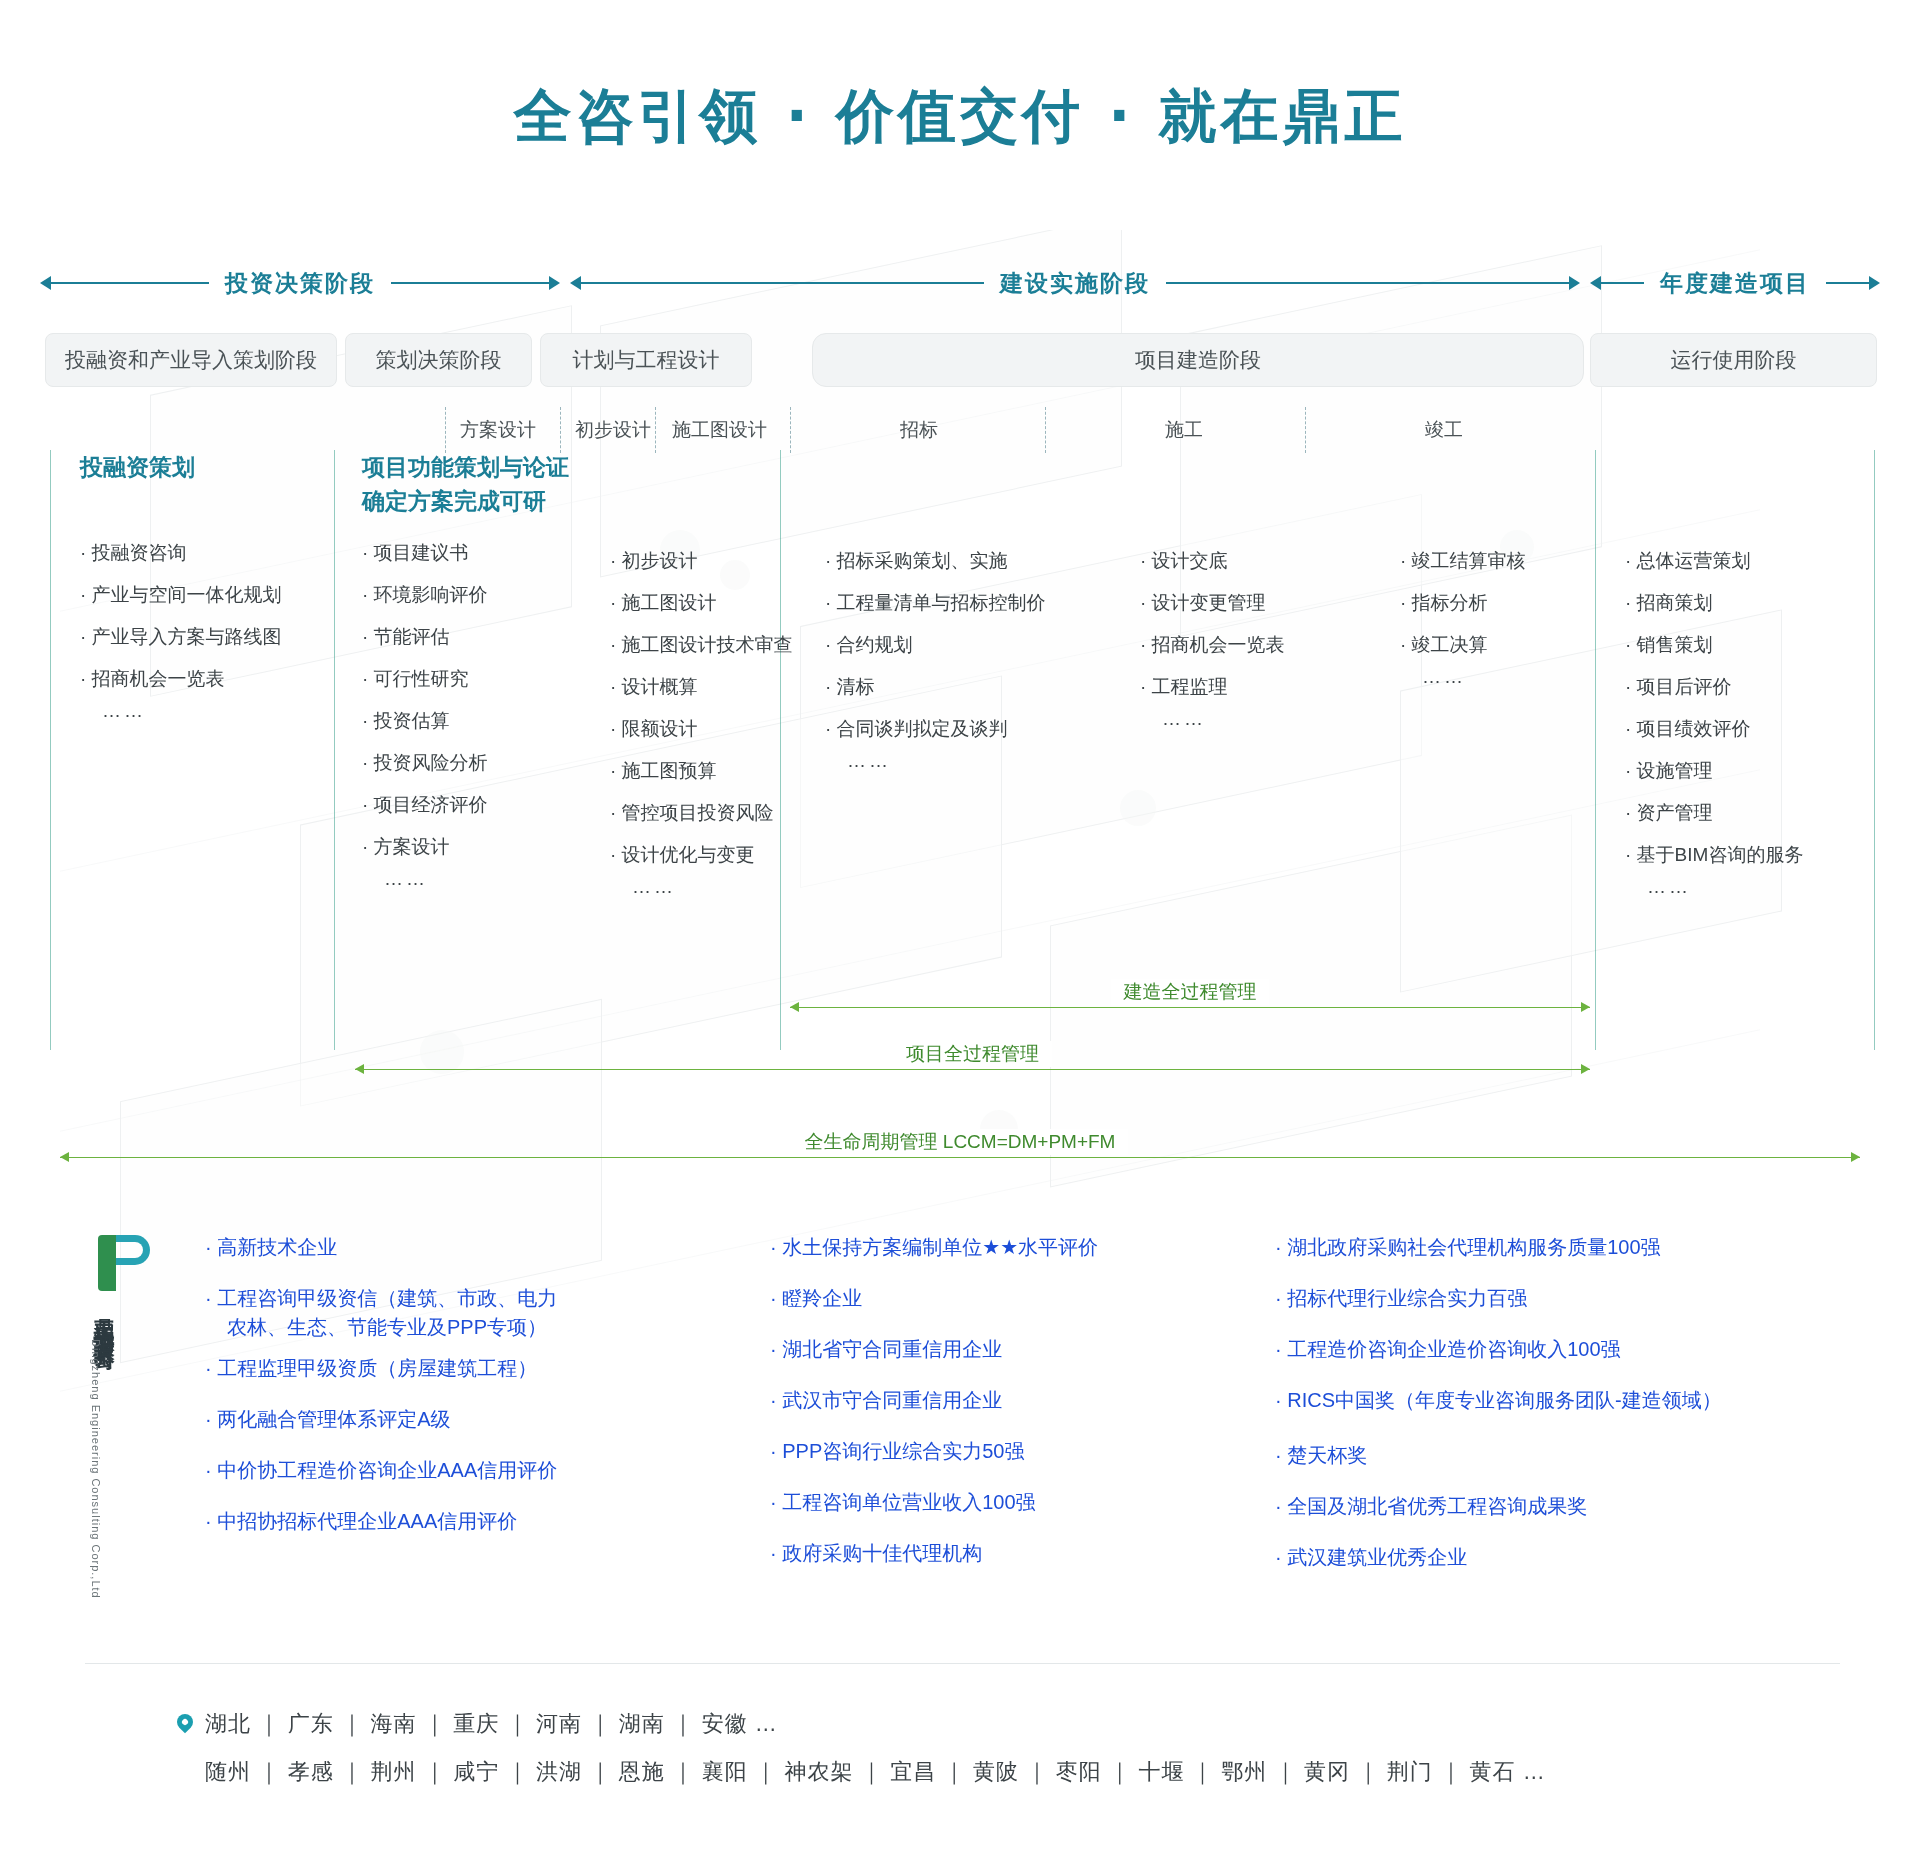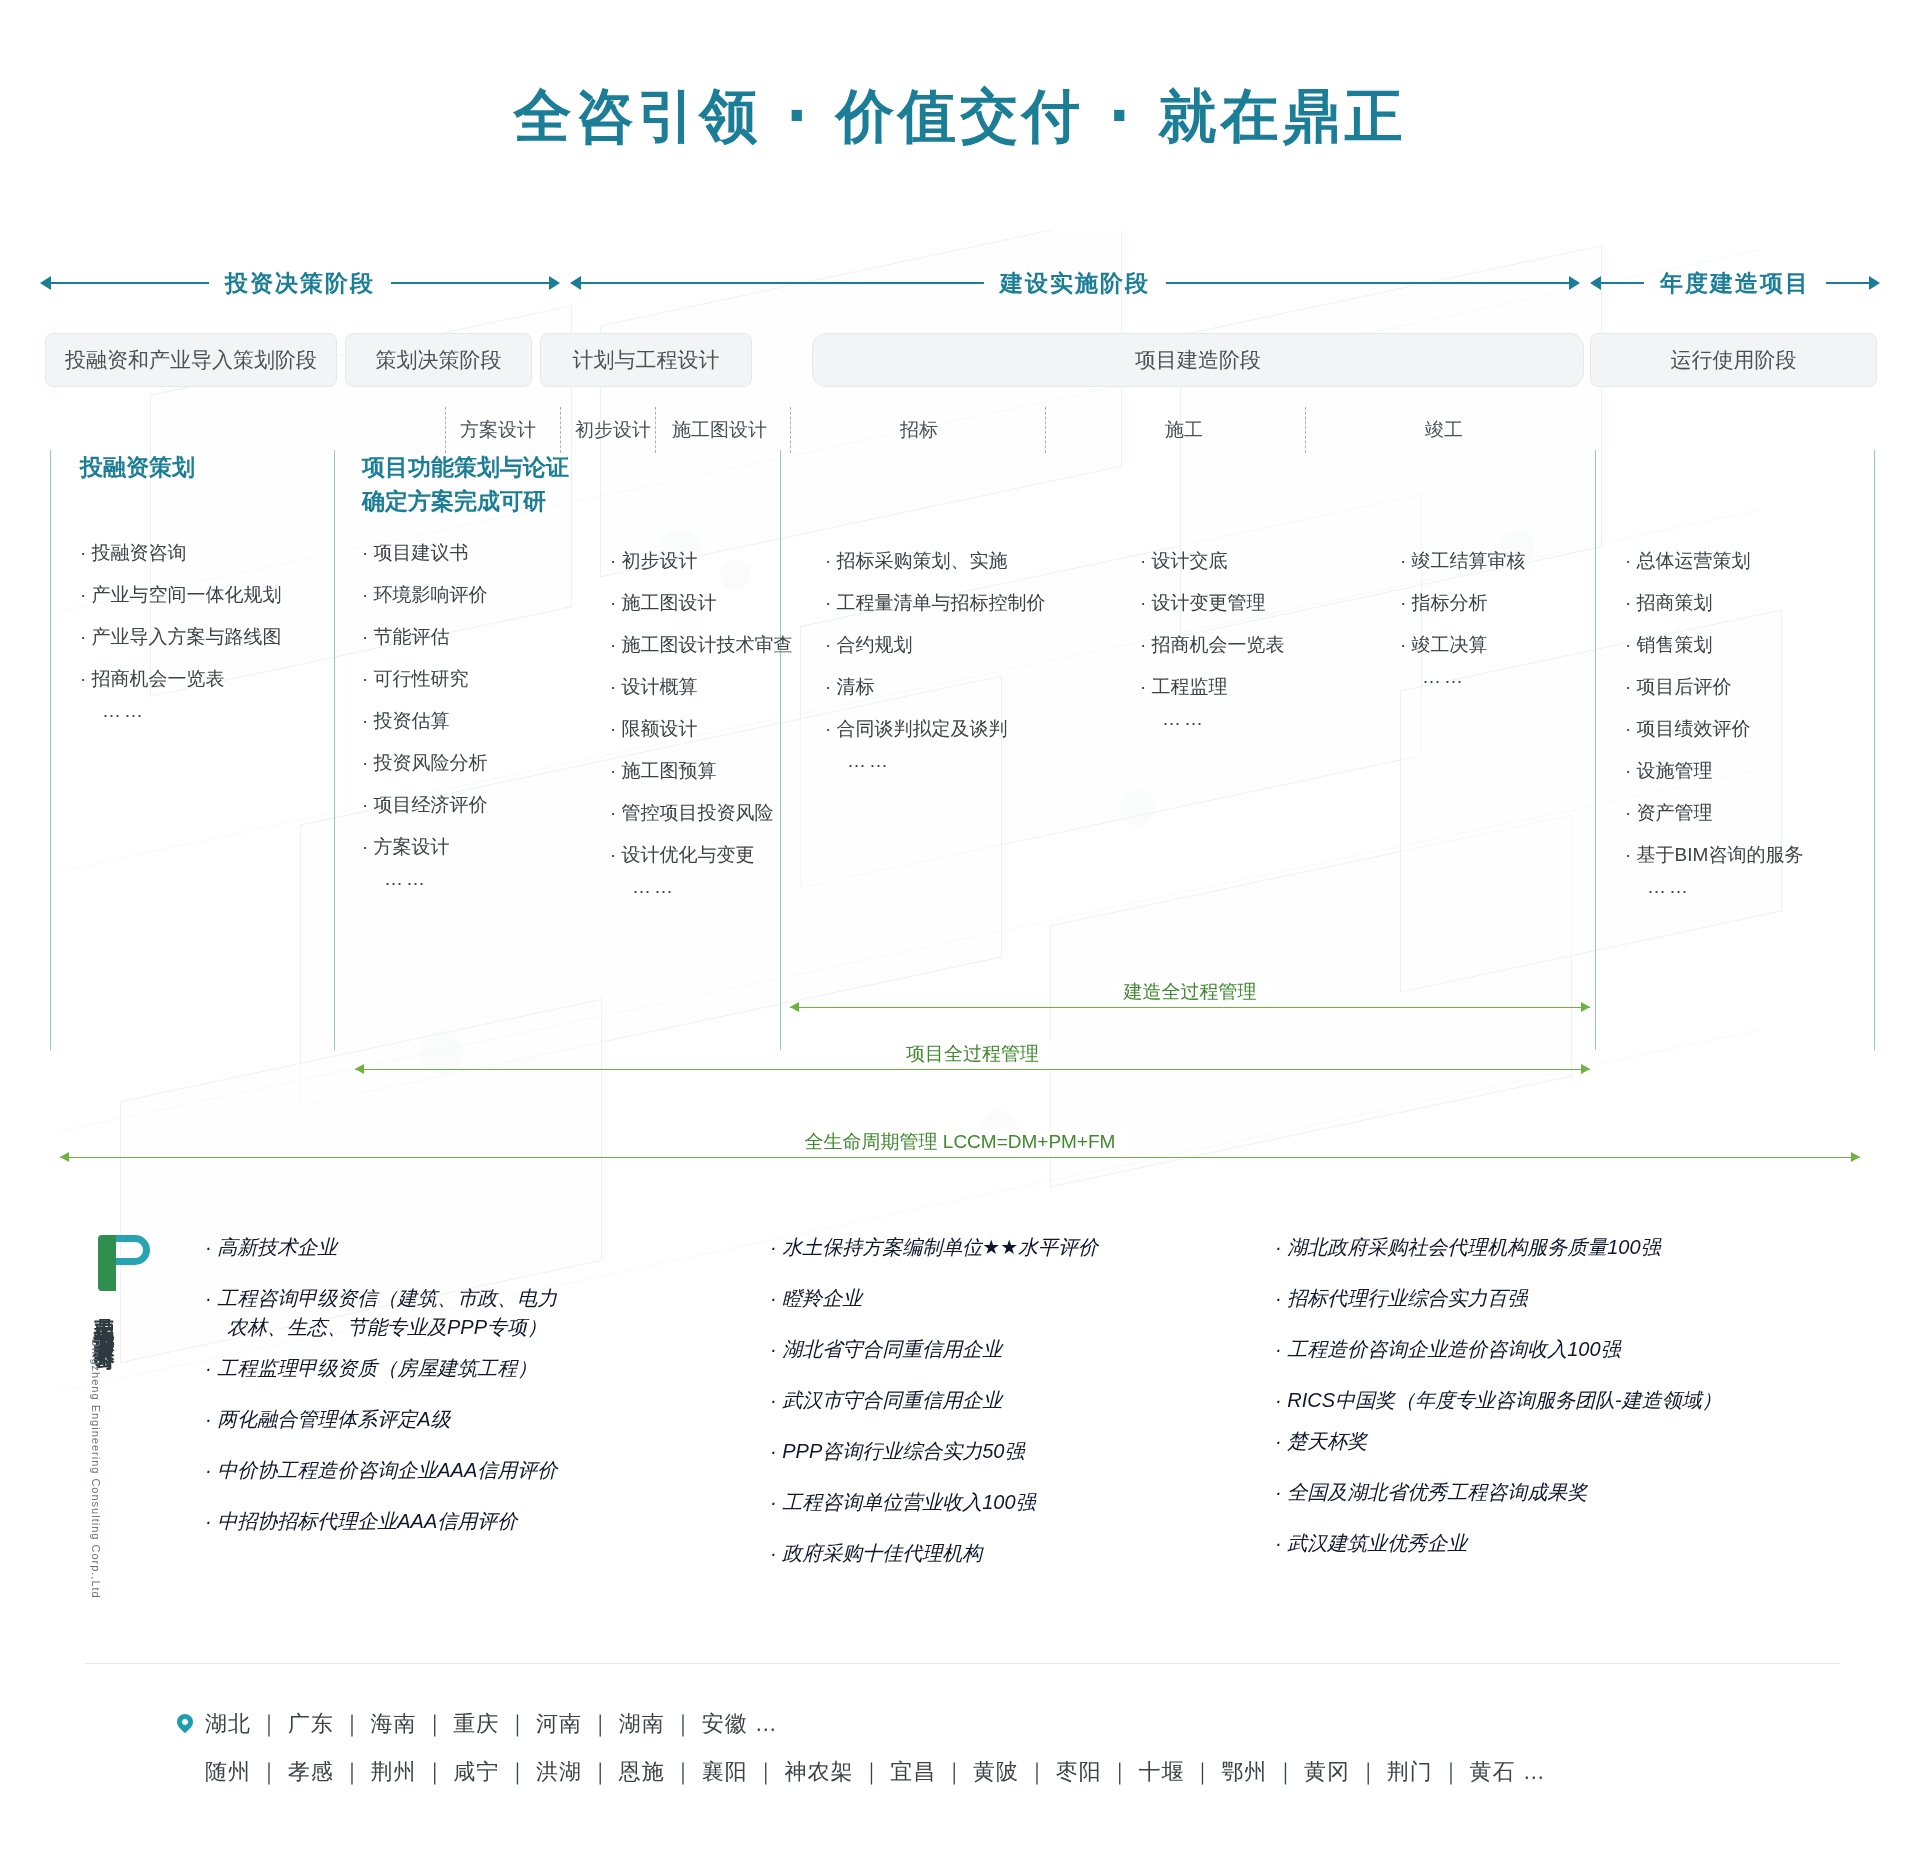--- a/index.html
+++ b/index.html
@@ -77,21 +77,21 @@
   .logo-wrap{position:absolute;left:90px;top:20px;width:90px;}
   .logo-mark{width:52px;height:56px;position:relative;margin-left:8px;}
   .logo-mark .leafa{position:absolute;left:0;top:0;width:18px;height:56px;background:#2f8f4e;border-radius:4px 0 0 4px;}
   .logo-mark .leafb{position:absolute;left:18px;top:0;width:34px;height:30px;border:7px solid #27a3b4;border-left:none;border-radius:0 16px 16px 0;box-sizing:border-box;}
   .logo-cn{
     writing-mode:vertical-rl;font-size:21px;font-weight:bold;color:#2d3a40;margin-top:10px;letter-spacing:3px;
     font-family:"DejaVu Sans","Liberation Sans",sans-serif;
   }
   .logo-en{writing-mode:vertical-rl;font-size:11px;color:#6b7478;letter-spacing:1px;margin-top:2px;}
   .cred-col{position:absolute;top:18px;}
-  .cred{font-size:20px;color:#0f172a;line-height:29px;margin-bottom:22px;white-space:nowrap;font-style:italic;}
+  .cred{font-size:20px;color:#1d4ed8;line-height:29px;margin-bottom:22px;white-space:nowrap;}
   .cred .sub2{display:block;padding-left:22px;}
 
   
   .divider{position:absolute;left:85px;top:1663px;width:1755px;height:1px;background:#e3e7e9;}
   .footer{position:absolute;top:1700px;left:0;width:1920px;}
   .frow{font-size:22px;color:#3c4347;letter-spacing:1px;line-height:48px;}
   .pin{display:inline-block;width:20px;height:20px;position:relative;vertical-align:-3px;margin-right:10px;}
   .pin i{position:absolute;left:2px;top:0;width:16px;height:16px;border-radius:50% 50% 50% 0;transform:rotate(-45deg);background:#1b9fb0;}
   .pin i:after{content:"";position:absolute;left:5px;top:5px;width:6px;height:6px;border-radius:50%;background:#fff;}
 </style>
@@ -308,21 +308,21 @@
     <div class="cred"><span>· 武汉市守合同重信用企业</span></div>
     <div class="cred"><span>· PPP咨询行业综合实力50强</span></div>
     <div class="cred"><span>· 工程咨询单位营业收入100强</span></div>
     <div class="cred"><span>· 政府采购十佳代理机构</span></div>
   </div>
 
   <div class="cred-col" style="left:1275px;width:560px;">
     <div class="cred"><span>· 湖北政府采购社会代理机构服务质量100强</span></div>
     <div class="cred"><span>· 招标代理行业综合实力百强</span></div>
     <div class="cred"><span>· 工程造价咨询企业造价咨询收入100强</span></div>
-    <div class="cred" style="margin-bottom:12px;"><span>· RICS中国奖（年度专业咨询服务团队-建造领域）</span></div>
+    <div class="cred" style="margin-bottom:26px;"><span>· RICS中国奖（年度专业咨询服务团队-建造领域）</span></div>
     <div class="cred"><span>· 楚天杯奖</span></div>
     <div class="cred"><span>· 全国及湖北省优秀工程咨询成果奖</span></div>
     <div class="cred"><span>· 武汉建筑业优秀企业</span></div>
   </div>
 </div>
 
 <div class="divider"></div>
 
 <div class="footer">
   <div class="frow" style="margin-left:175px;">

